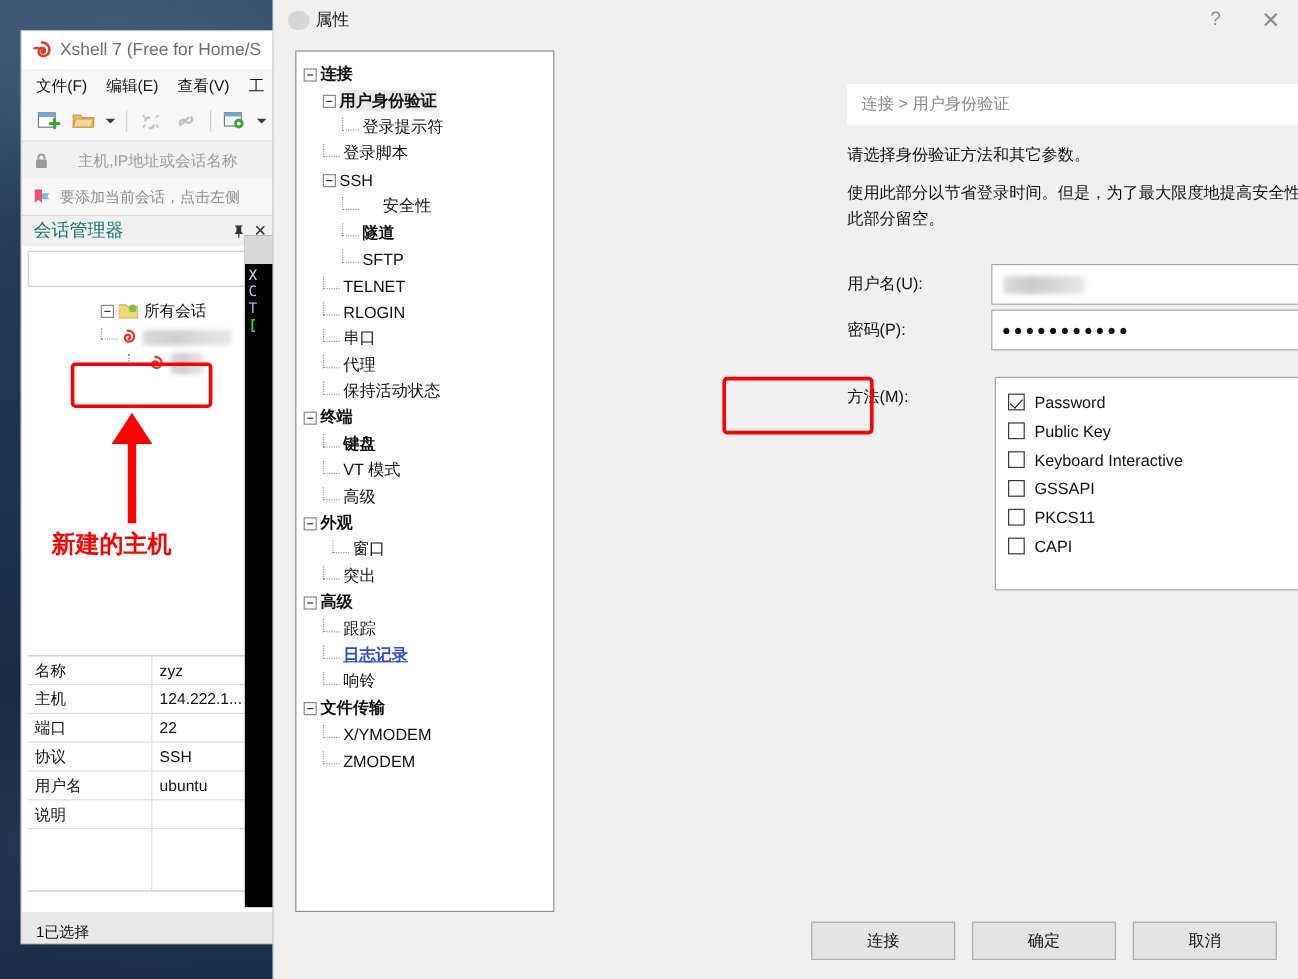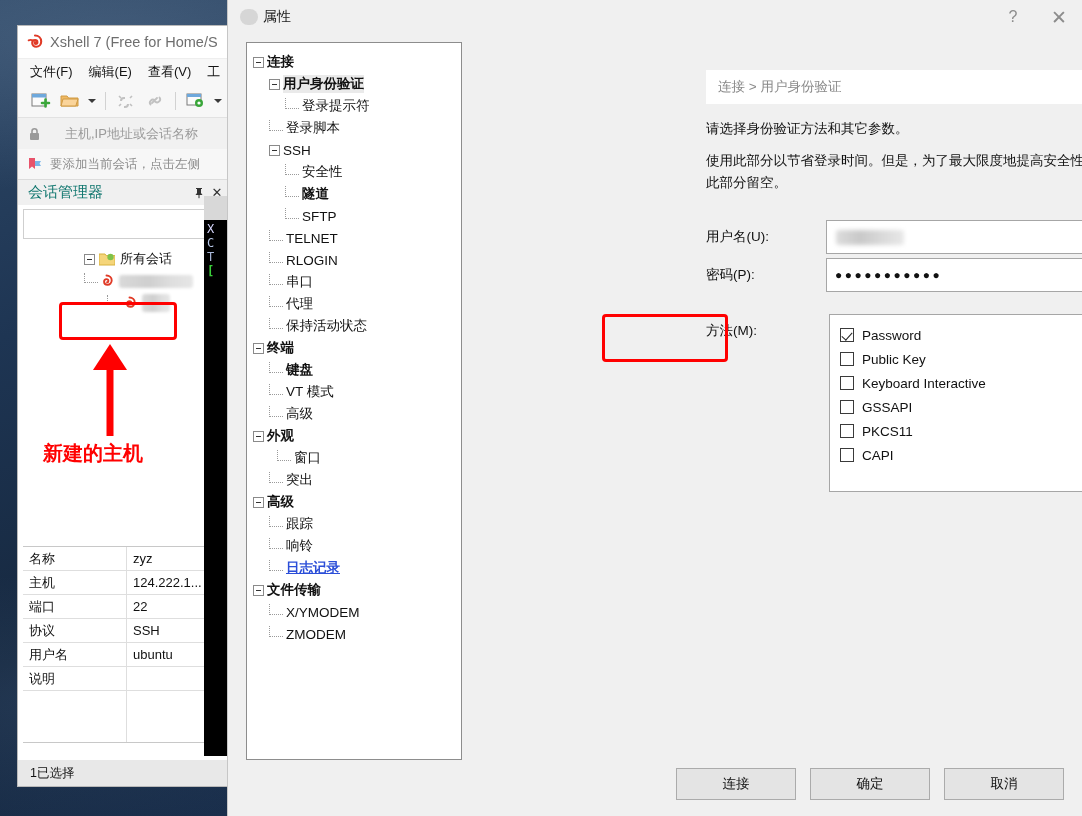--- a/index.html
+++ b/index.html
@@ -149,21 +149,21 @@
     padding-left: 6px; white-space: nowrap;
   }
   .prop-val {
     flex: 1; font-size: 13px; color: #111; display: flex;
     align-items: center; padding-left: 6px; white-space: nowrap; overflow: hidden;
   }
   .prop-filler { height: 52px; border-bottom: 1px solid #c8c8c8; display: flex; }
   .prop-filler > div:first-child { width: 104px; flex: 0 0 104px; border-right: 1px solid #dedede; }
   .xs-statusbar {
     position: absolute; left: 0; bottom: 0; width: 214px; height: 26px;
-    background: #e8e8e8; display: flex; align-items: center; padding-left: 12px;
+    background: #e8e8e8; display: flex; align-items: flex-end; padding-left: 12px;
   }
   .xs-statusbar span { font-size: 12.5px; color: #111; }
 
   
   .terminal-panel {
     position: absolute; left: 204px; top: 196px;
     width: 26px; height: 560px; background: #000; overflow: hidden;
   }
   .terminal-tabstrip {
     position: absolute; left: 204px; top: 196px; width: 26px; height: 24px;
@@ -496,21 +496,21 @@
         <span class="ct-txt">登录提示符</span>
       </div>
       <div class="ct-row" style="padding-left: 22px;">
         <span class="ct-stub"></span>
         <span class="ct-txt">登录脚本</span>
       </div>
       <div class="ct-row" style="padding-left: 22px;">
         <span class="ct-exp"></span>
         <span class="ct-txt">SSH</span>
       </div>
-      <div class="ct-row" style="padding-left: 38px;">
+      <div class="ct-row" style="padding-left: 38px; gap: 17px;">
         <span class="ct-stub"></span>
         <span class="ct-txt">安全性</span>
       </div>
       <div class="ct-row" style="padding-left: 38px;">
         <span class="ct-stub"></span>
         <span class="ct-txt bold">隧道</span>
       </div>
       <div class="ct-row" style="padding-left: 38px;">
         <span class="ct-stub"></span>
         <span class="ct-txt">SFTP</span>
@@ -566,25 +566,25 @@
       <div class="ct-row" style="padding-left: 6px;">
         <span class="ct-exp"></span>
         <span class="ct-txt bold">高级</span>
       </div>
       <div class="ct-row" style="padding-left: 22px;">
         <span class="ct-stub"></span>
         <span class="ct-txt">跟踪</span>
       </div>
       <div class="ct-row" style="padding-left: 22px;">
         <span class="ct-stub"></span>
+        <span class="ct-txt link">日志记录</span>
+      </div>
+      <div class="ct-row" style="padding-left: 22px;">
+        <span class="ct-stub"></span>
         <span class="ct-txt">响铃</span>
-      </div>
-      <div class="ct-row" style="padding-left: 22px;">
-        <span class="ct-stub"></span>
-        <span class="ct-txt link">日志记录</span>
       </div>
       <div class="ct-row" style="padding-left: 6px;">
         <span class="ct-exp"></span>
         <span class="ct-txt bold">文件传输</span>
       </div>
       <div class="ct-row" style="padding-left: 22px;">
         <span class="ct-stub"></span>
         <span class="ct-txt">X/YMODEM</span>
       </div>
       <div class="ct-row" style="padding-left: 22px;">

